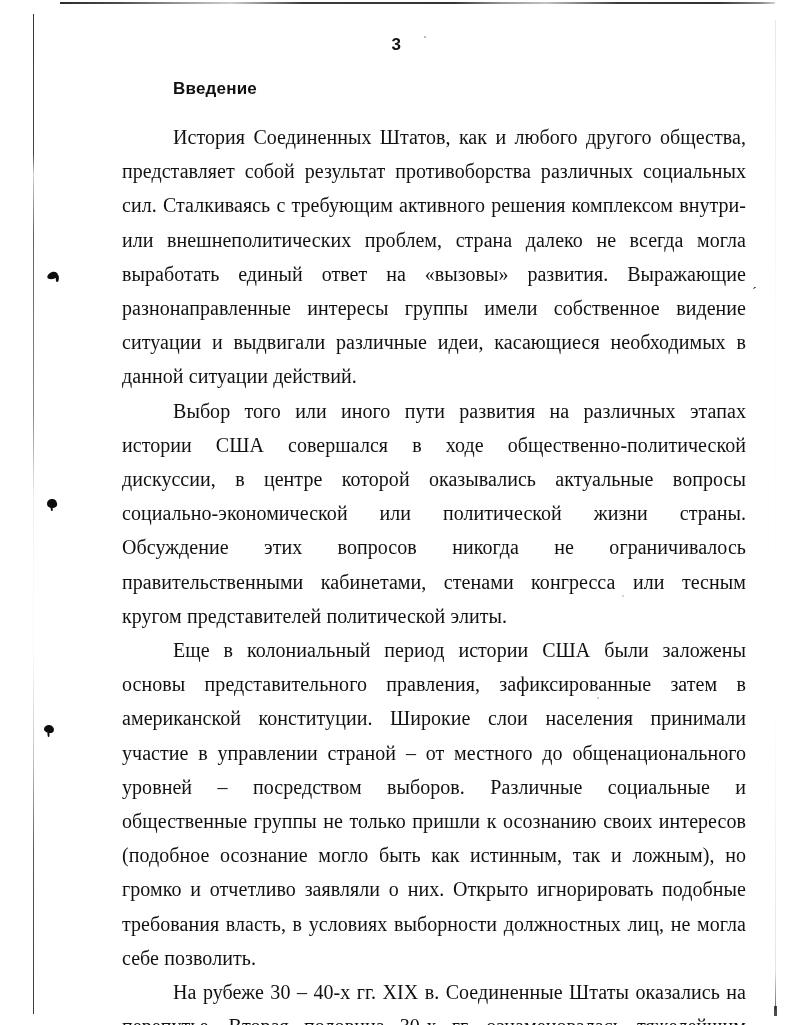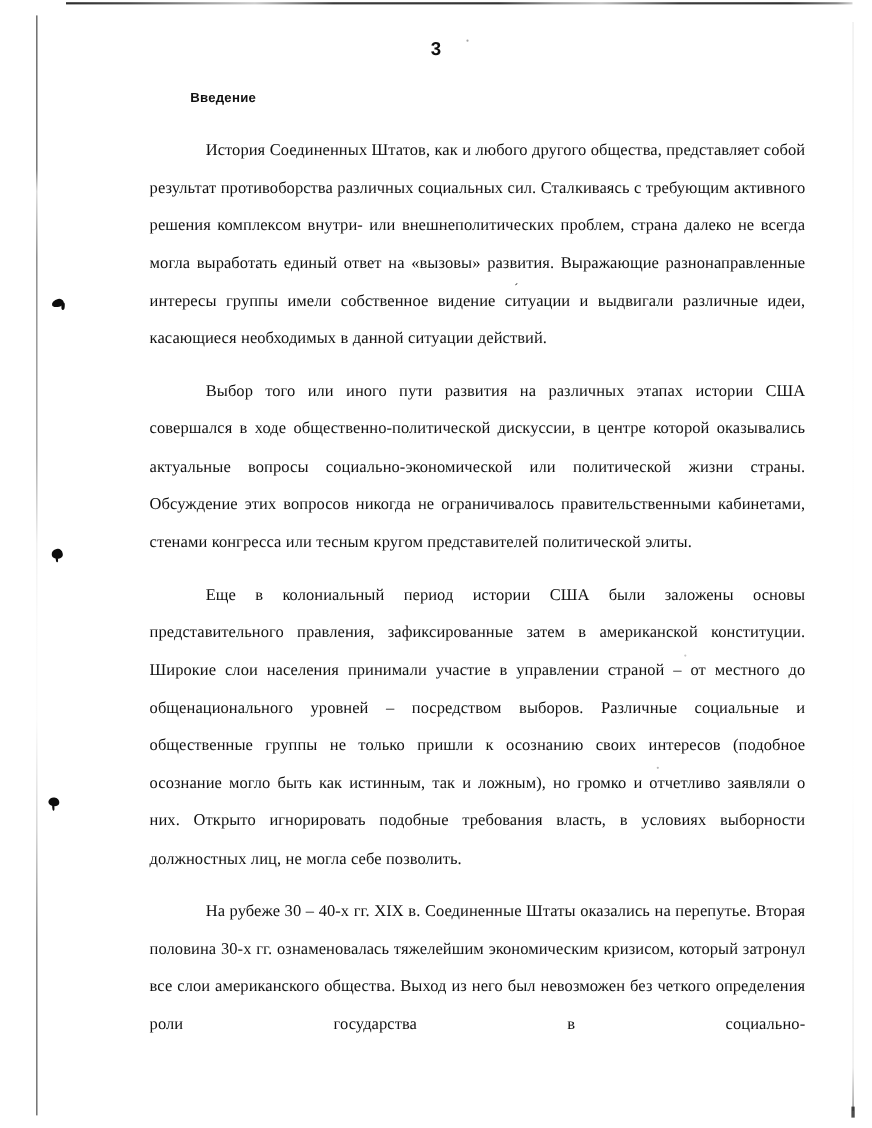--- a/index.html
+++ b/index.html
@@ -135,35 +135,35 @@
   .content {
     position: absolute;
     left: 122px;
     top: 78px;
     width: 624px;
   }
 
   .section-heading {
     font-family: "Liberation Sans", "DejaVu Sans", sans-serif;
     font-weight: 700;
-    font-size: 12px;
+    font-size: 17px;
     margin: 0 0 0 51px;
     letter-spacing: .2px;
     line-height: 22px;
   }
 
   .body-block {
     margin-top: 20px;
   }
 
   p.para {
-    margin: 14px;
+    margin: 0;
     text-align: justify;
     text-indent: 51px;
-    font-size: 15px;
+    font-size: 20px;
     line-height: 34.2px;
     letter-spacing: .05px;
     word-spacing: .2px;
     text-justify: inter-word;
     hyphens: none;
   }
   p.para.last {
     text-align: justify;
   }
   p.para.last::after {

